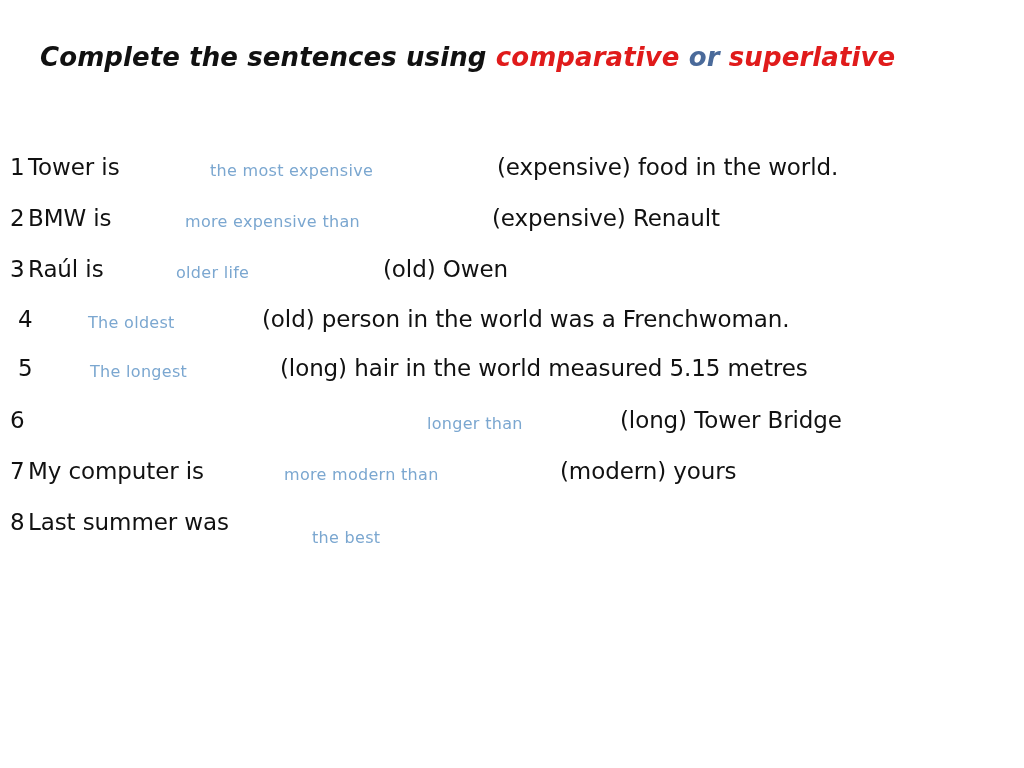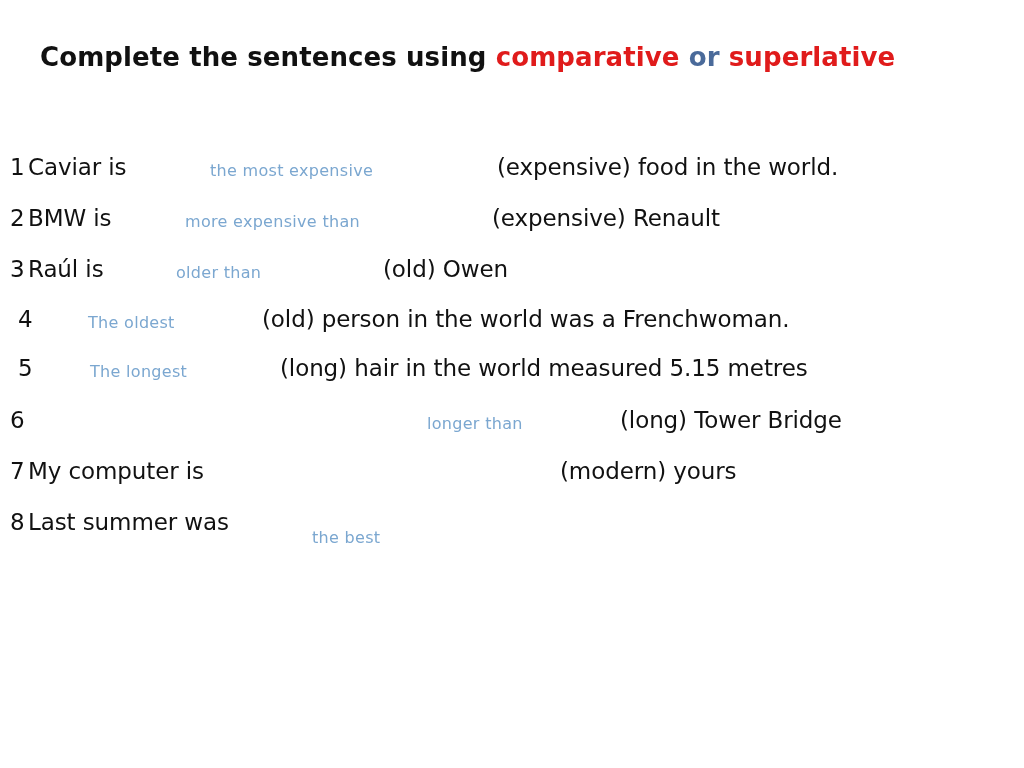--- a/index.html
+++ b/index.html
@@ -27,20 +27,21 @@
   .title {
     position: absolute;
     left: 40px;
     top: 42px;
     font-family: "DejaVu Sans", sans-serif;
     font-size: 26px;
     font-weight: 700;
     color: #111111;
     letter-spacing: 0.1px;
     white-space: nowrap;
+    font-style: italic;
   }
   .title .plain      { color: #111111; font-weight: 700; }
   .title .accent-red { color: #e01b1b; font-weight: 700; }
   .title .accent-or  { color: #4a6a9a; font-weight: 700; }
 
   
   .row {
     position: absolute;
     left: 0;
     width: 1024px;
@@ -77,36 +78,36 @@
 <body>
 
 <div id="worksheet">
 
   <div class="title">
     <span class="plain">Complete the sentences using </span><span class="accent-red">comparative</span><span class="accent-or"> or </span><span class="accent-red">superlative</span>
   </div>
 
   <div class="row" style="top:133px;">
     <span class="seg black" style="left:10px;">1</span>
-    <span class="seg black" style="left:28px;">Caviar is</span>
+    <span class="seg black" style="left:28px;">Tower is</span>
     <span class="seg answer" style="left:210px;">the most expensive</span>
     <span class="seg black" style="left:497px;text-align:right;">(expensive) food in the world.</span>
   </div>
 
   <div class="row" style="top:184px;">
     <span class="seg black" style="left:10px;">2</span>
     <span class="seg black" style="left:28px;">BMW is</span>
     <span class="seg answer" style="left:185px;">more expensive than</span>
     <span class="seg black" style="left:492px;">(expensive) Renault</span>
   </div>
 
   <div class="row" style="top:235px;">
     <span class="seg black" style="left:10px;">3</span>
     <span class="seg black" style="left:28px;">Raúl is</span>
-    <span class="seg answer" style="left:176px;">older than</span>
+    <span class="seg answer" style="left:176px;">older life</span>
     <span class="seg black" style="left:383px;">(old) Owen</span>
   </div>
 
   <div class="row" style="top:285px;">
     <span class="seg black" style="left:18px;">4</span>
     <span class="seg answer" style="left:88px;">The oldest</span>
     <span class="seg black" style="left:262px;">(old) person in the world was a Frenchwoman.</span>
   </div>
 
   <div class="row" style="top:334px;">
@@ -117,20 +118,21 @@
 
   <div class="row" style="top:386px;">
     <span class="seg black" style="left:10px;">6</span>
     <span class="seg answer" style="left:427px;">longer than</span>
     <span class="seg black" style="left:620px;">(long) Tower Bridge</span>
   </div>
 
   <div class="row" style="top:437px;">
     <span class="seg black" style="left:10px;">7</span>
     <span class="seg black" style="left:28px;">My computer is</span>
+    <span class="seg answer" style="left:284px;">more modern than</span>
     <span class="seg black" style="left:560px;">(modern) yours</span>
   </div>
 
   <div class="row" style="top:488px;">
     <span class="seg black" style="left:10px;">8</span>
     <span class="seg black" style="left:28px;">Last summer was</span>
     <span class="seg answer" style="left:312px; bottom:-12px;">the best</span>
   </div>
 
 </div>

